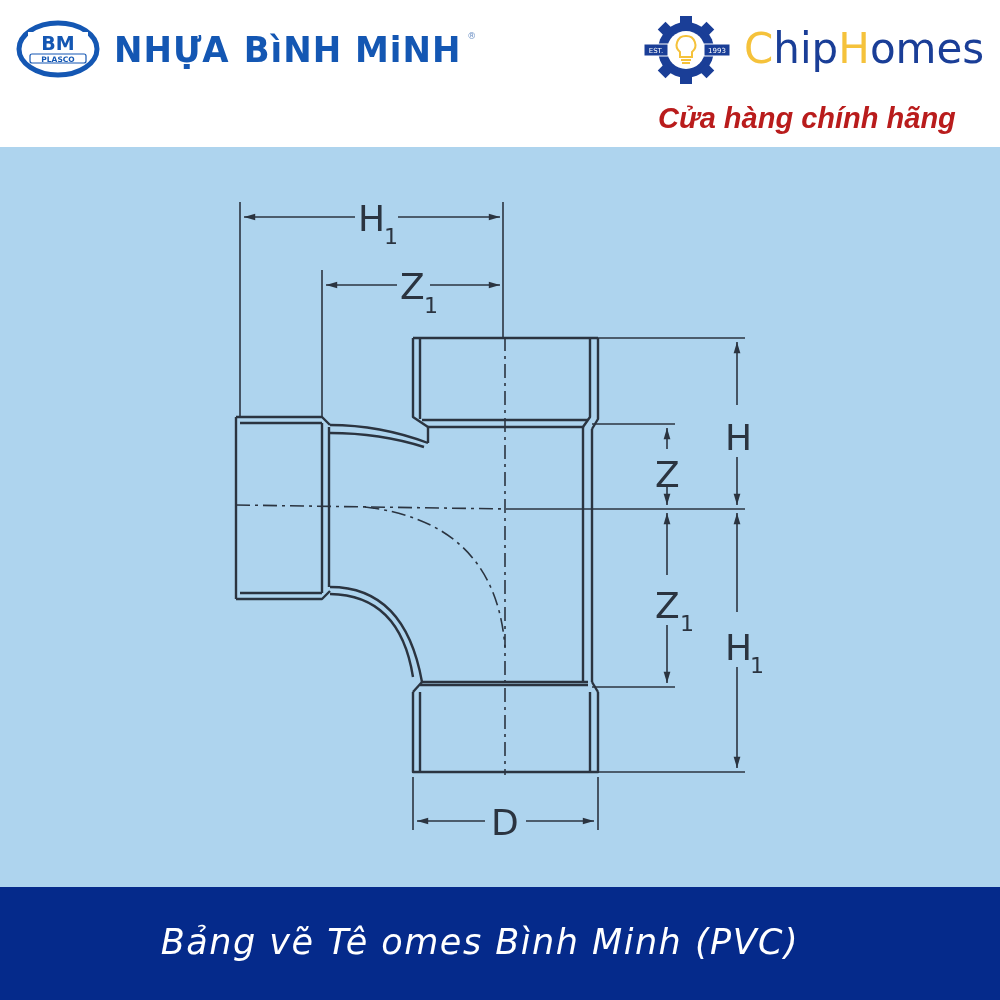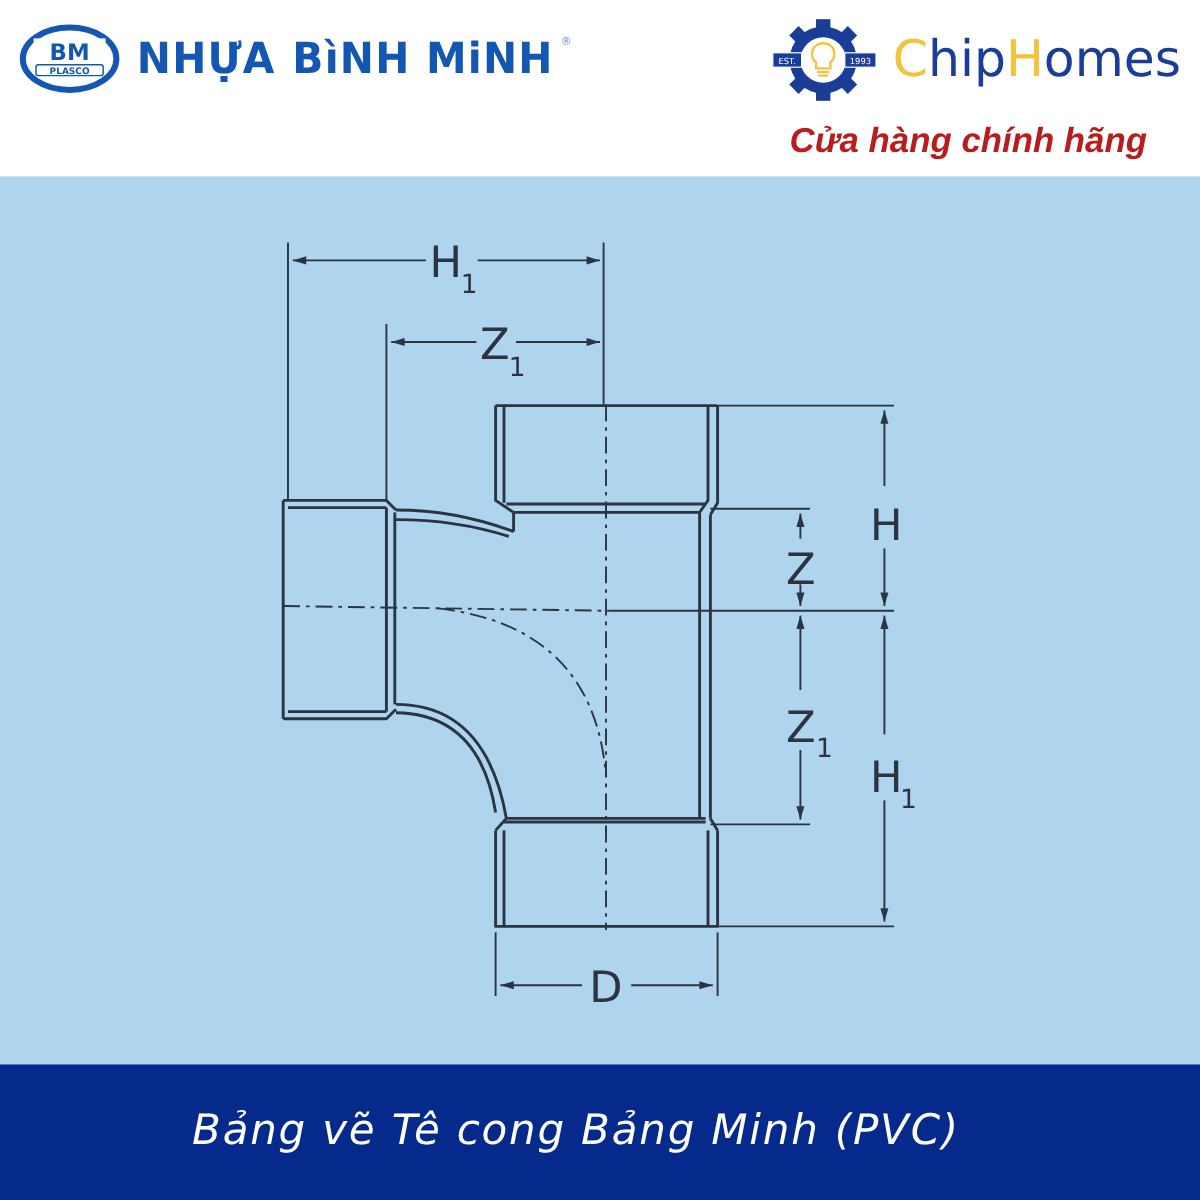--- a/index.html
+++ b/index.html
@@ -175,14 +175,14 @@
       <text class="dim-label" x="655" y="471">Z</text>
       <text class="dim-sub" x="680" y="484">1</text>
       <text class="dim-label" x="725" y="513">H</text>
       <text class="dim-sub" x="750" y="526">1</text>
       <text class="dim-label" x="491" y="688">D</text>
     </g>
   </svg>
 </div>
 
 <div class="banner">
-  <div class="banner-title">Bảng vẽ Tê cong Bảng Minh (PVC)</div>
+  <div class="banner-title">Bảng vẽ Tê omes Bình Minh (PVC)</div>
 </div>
 
 </body></html>

